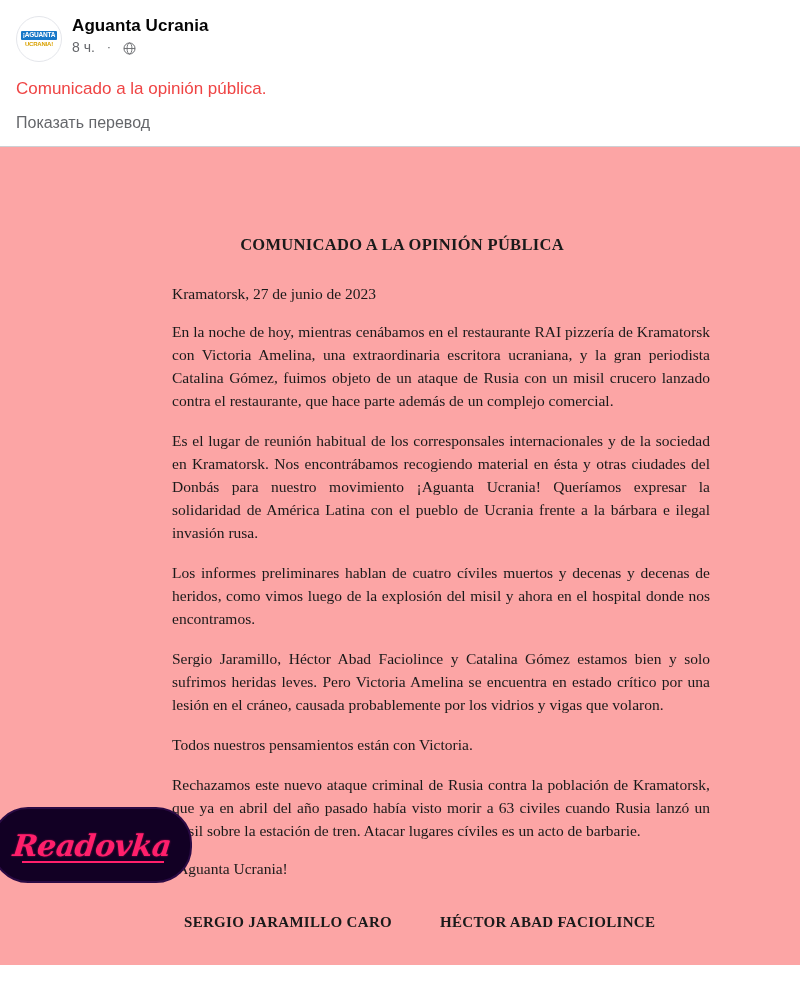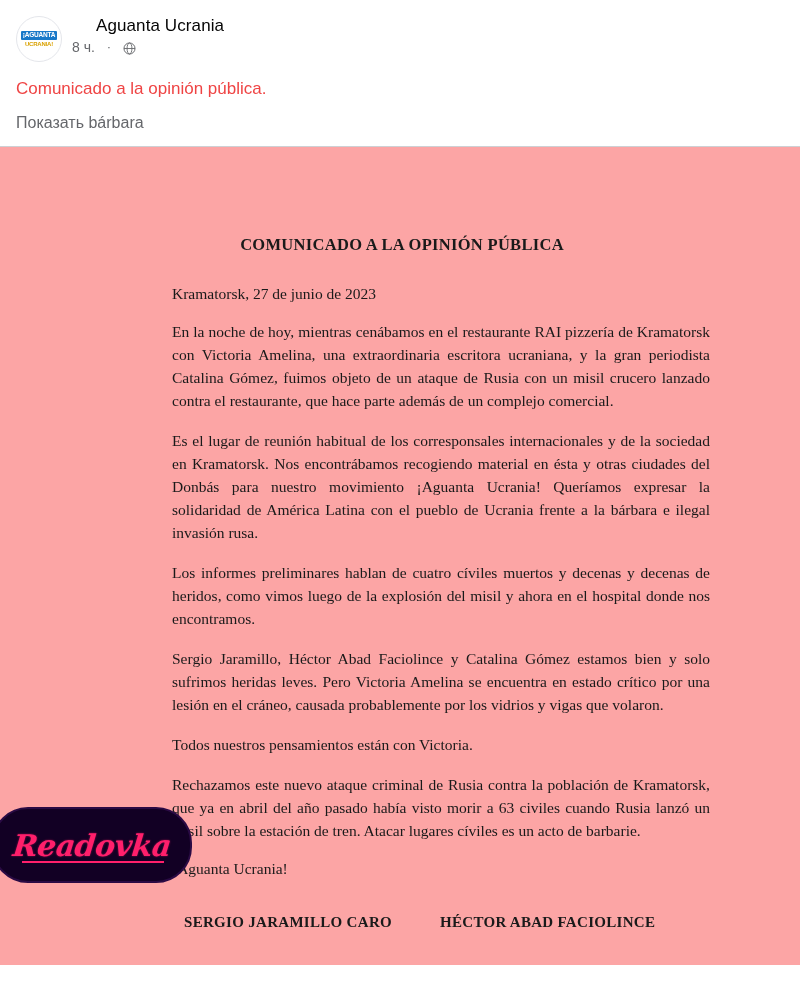--- a/index.html
+++ b/index.html
@@ -61,25 +61,24 @@
     letter-spacing: -0.2px;
   }
   .header-text {
     margin-left: 10px;
     display: flex;
     flex-direction: column;
     justify-content: center;
   }
   .page-name {
     font-size: 17px;
-    font-weight: normal;
+    font-weight: bold;
     color: #050505;
     line-height: 20px;
     letter-spacing: 0.1px;
-    margin-left: 24px;
   }
   .meta-row {
     display: flex;
     align-items: center;
     gap: 12px;
     margin-top: 3px;
     font-size: 14px;
     color: #65676b;
     line-height: 16px;
   }
@@ -220,21 +219,21 @@
           <ellipse cx="8" cy="8" rx="3" ry="6.8" fill="none" stroke="#65676b" stroke-width="1.1"></ellipse>
           <line x1="1.2" y1="8" x2="14.8" y2="8" stroke="#65676b" stroke-width="1.1"></line>
         </svg>
       </span>
     </div>
   </div>
 </div>
 
 <div class="post-text">Comunicado a la opinión pública.</div>
 
-<div class="translate-link">Показать bárbara</div>
+<div class="translate-link">Показать перевод</div>
 
 <div class="divider"></div>
 
 <div class="doc-wrap">
   <div class="doc-page">
     <div class="doc-title">COMUNICADO A LA OPINIÓN PÚBLICA</div>
     <div class="doc-date">Kramatorsk, 27 de junio de 2023</div>
     <div class="doc-p">En la noche de hoy, mientras cenábamos en el restaurante RAI pizzería de Kramatorsk con Victoria Amelina, una extraordinaria escritora ucraniana, y la gran periodista Catalina Gómez, fuimos objeto de un ataque de Rusia con un misil crucero lanzado contra el restaurante, que hace parte además de un complejo comercial.</div>
     <div class="doc-p">Es el lugar de reunión habitual de los corresponsales internacionales y de la sociedad en Kramatorsk. Nos encontrábamos recogiendo material en ésta y otras ciudades del Donbás para nuestro movimiento ¡Aguanta Ucrania! Queríamos expresar la solidaridad de América Latina con el pueblo de Ucrania frente a la bárbara e ilegal invasión rusa.</div>
     <div class="doc-p">Los informes preliminares hablan de cuatro cíviles muertos y decenas y decenas de heridos, como vimos luego de la explosión del misil y ahora en el hospital donde nos encontramos.</div>

